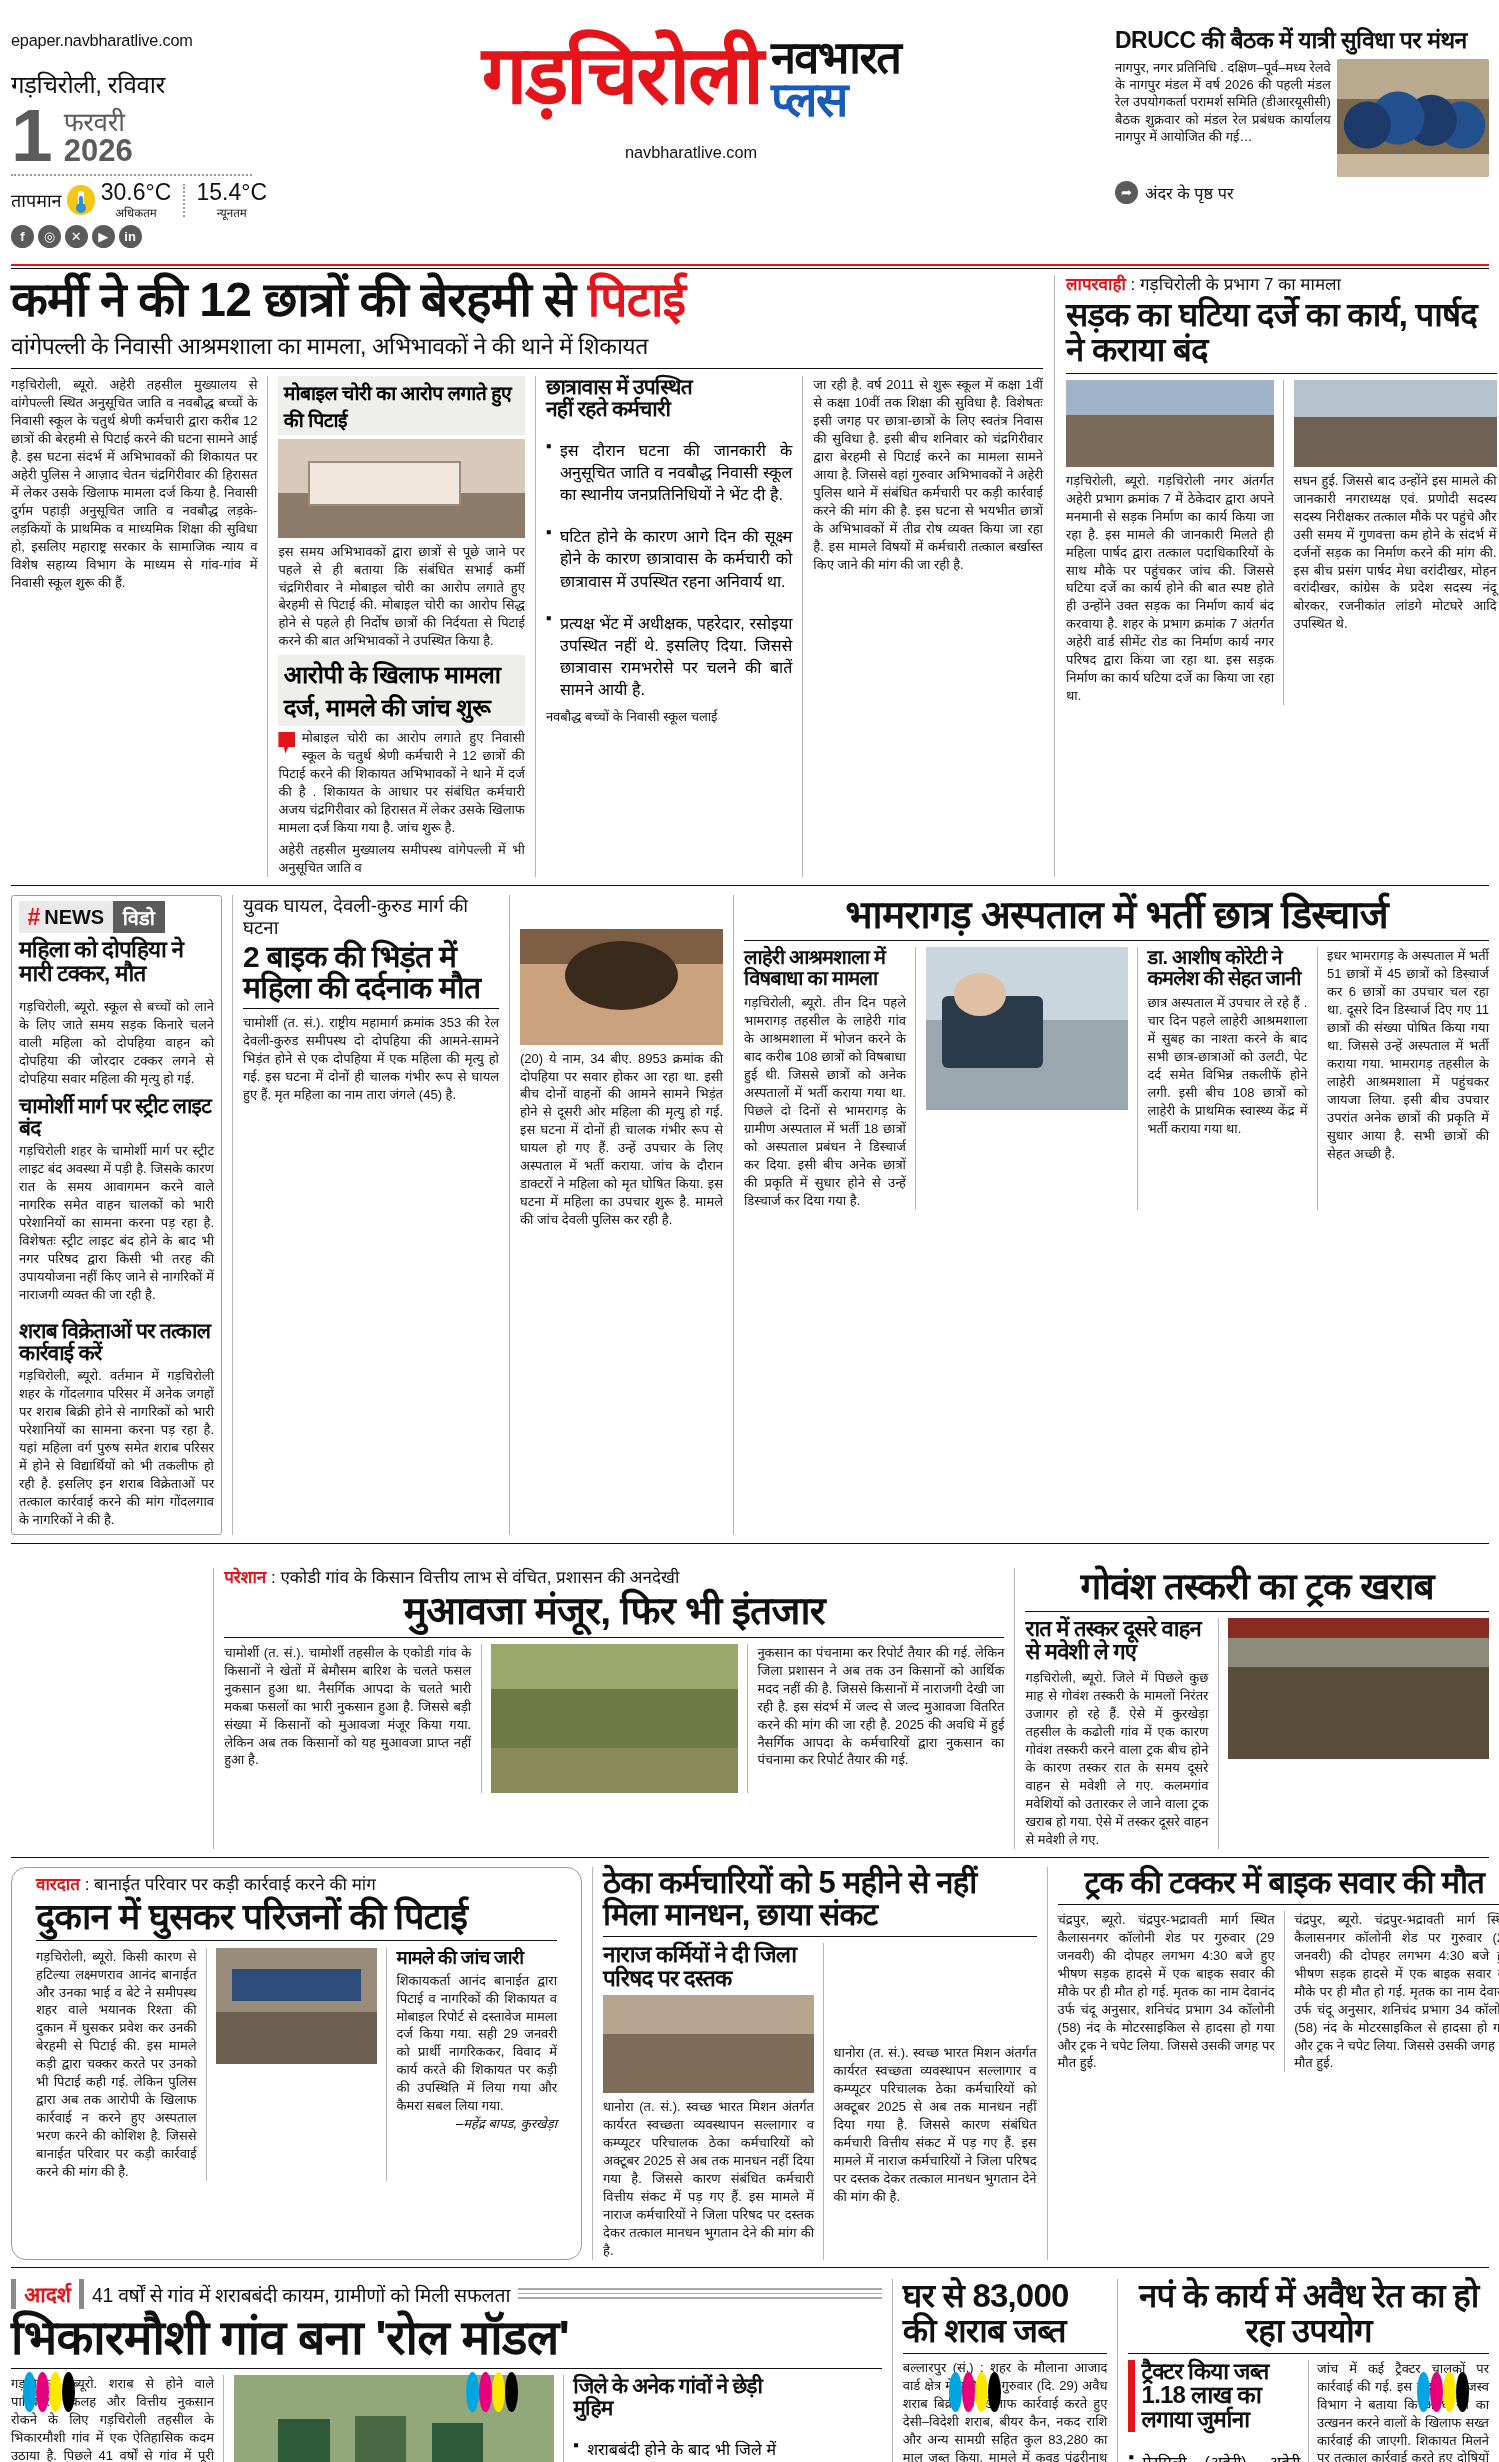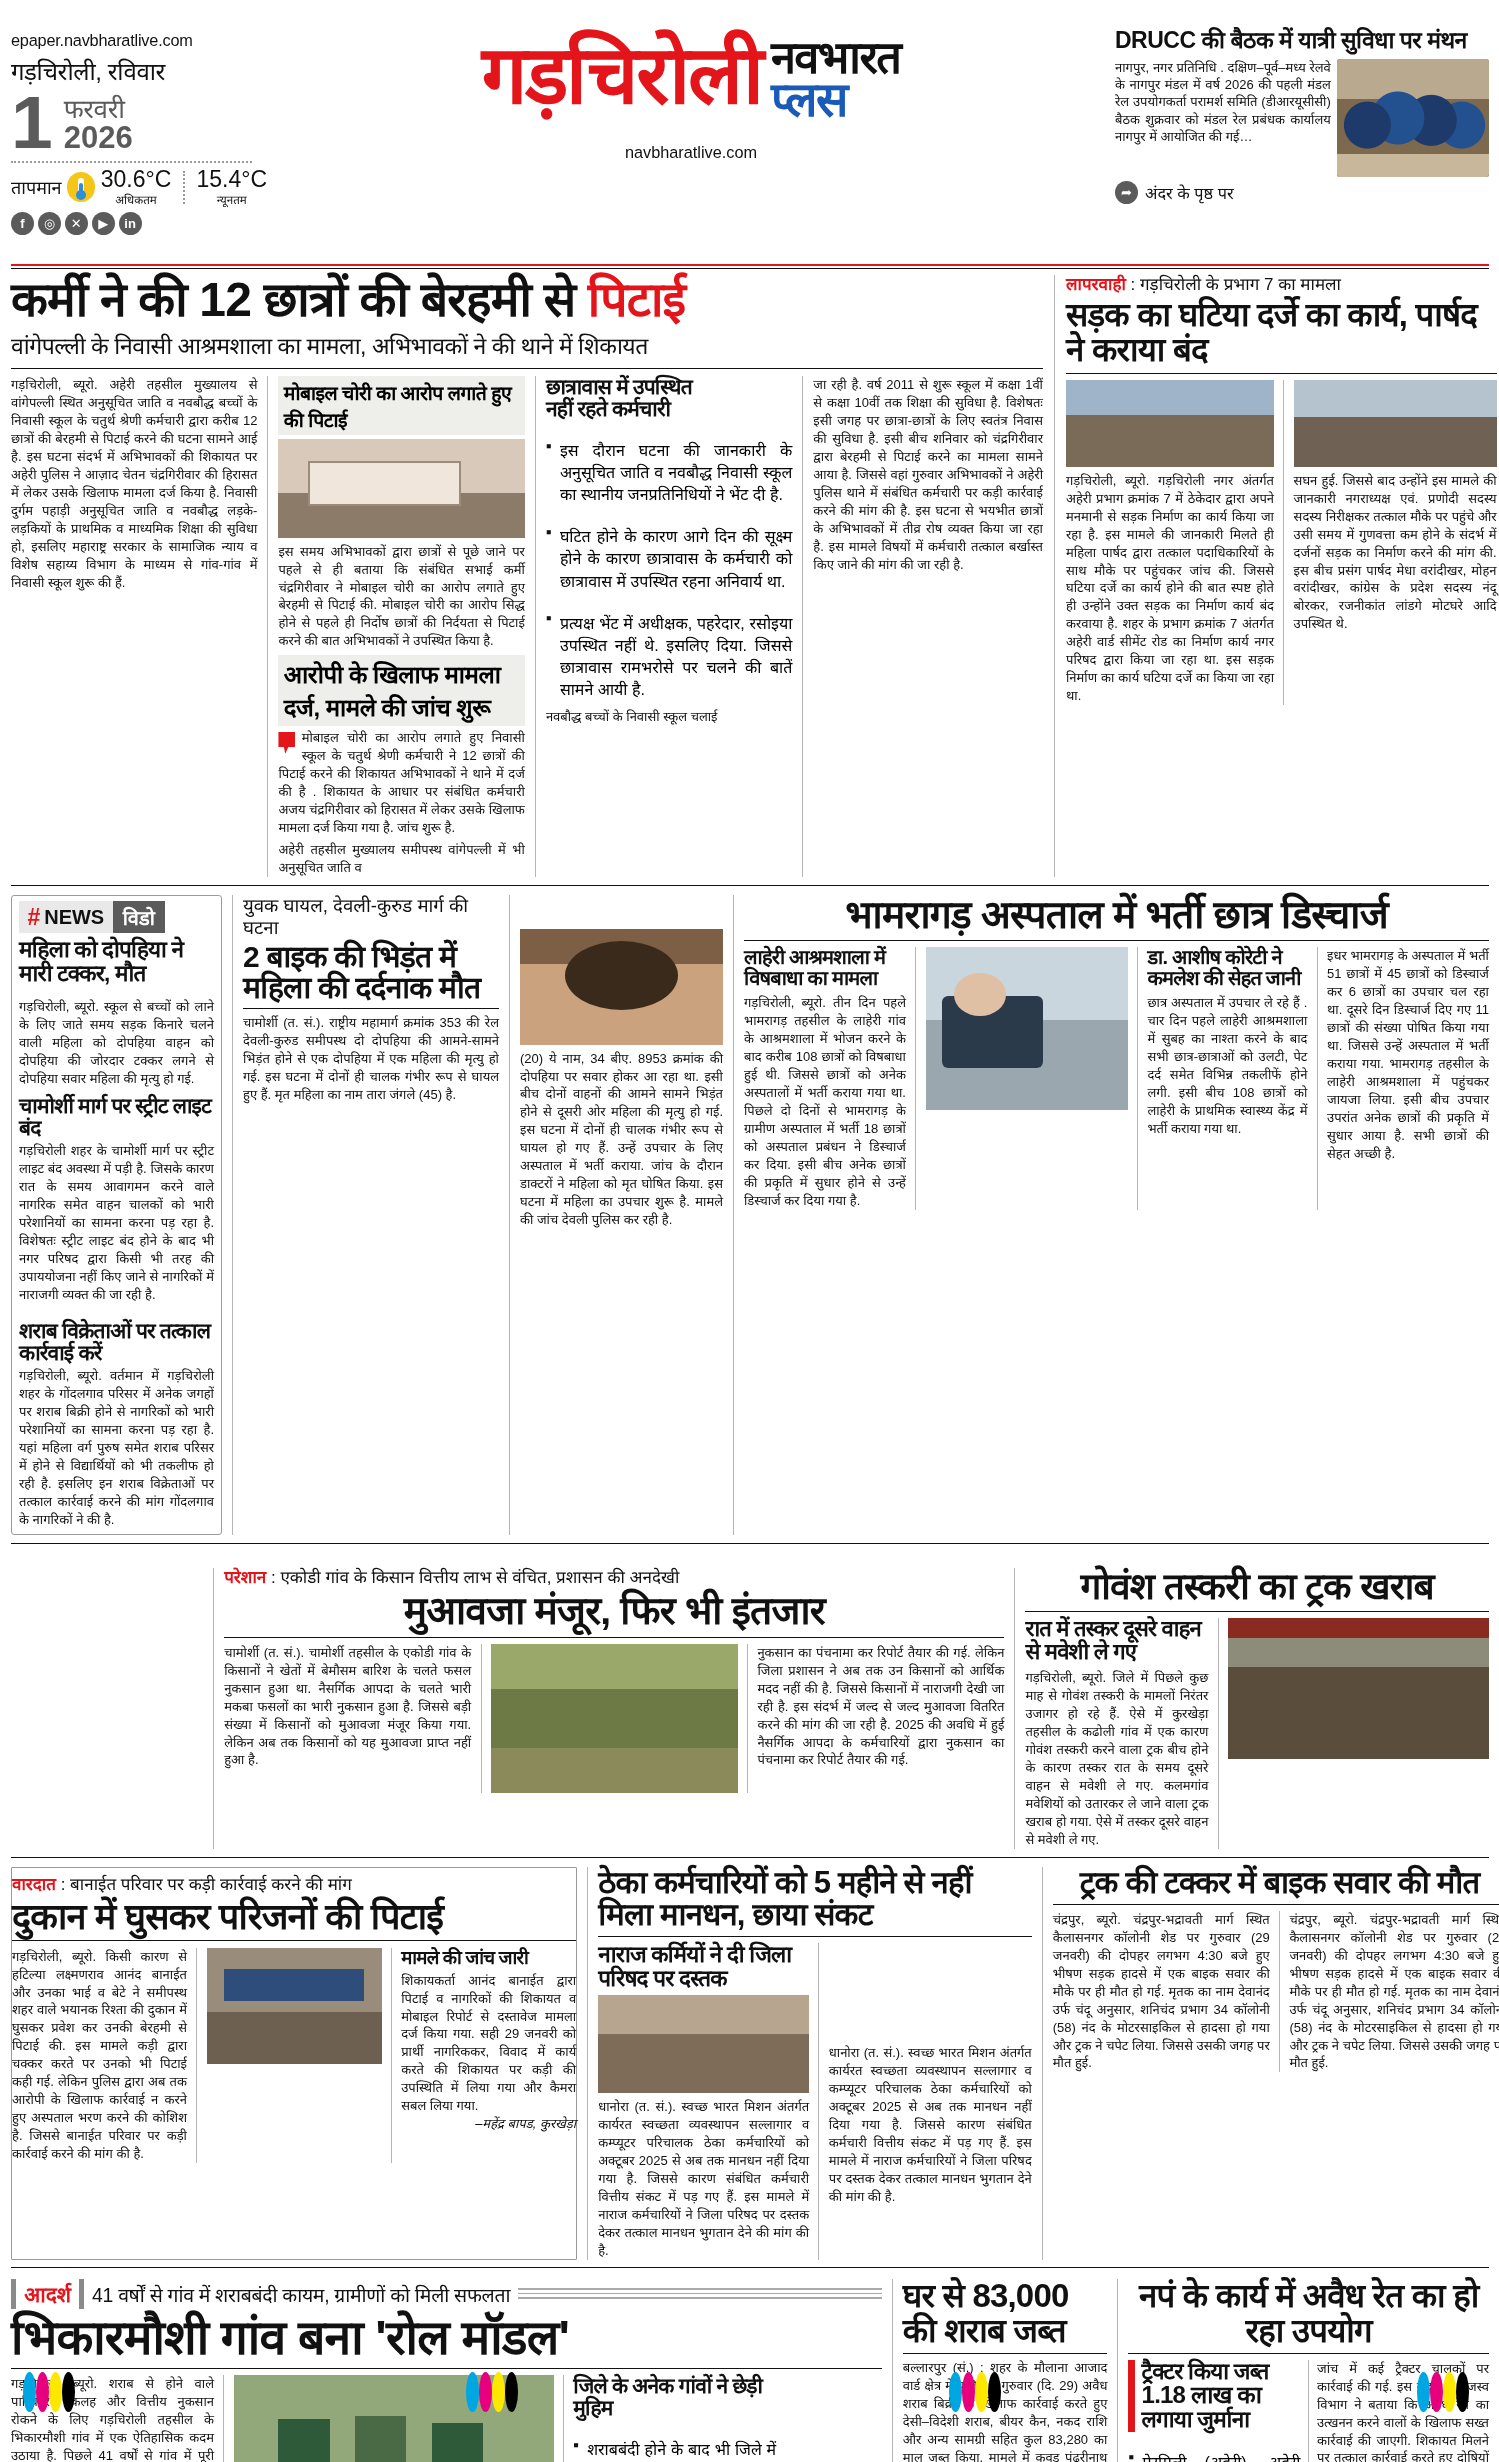--- a/index.html
+++ b/index.html
@@ -13,21 +13,21 @@
     position:relative;
     background:#fff;
     padding:14px 11px 0 11px;
     overflow:hidden;
   }
 
   
   .masthead{ display:flex; align-items:flex-start; height:247px; position:relative; }
   .mh-left{ width:256px; padding-top:17px; }
   .epaper-url{ font-size:16.3px; color:#111; letter-spacing:-0.2px; }
-  .mh-city{ font-size:24px; color:#111; margin-top:4px; letter-spacing:-0.4px;}
+  .mh-city{ font-size:24px; color:#111; margin-top:17px; letter-spacing:-0.4px;}
   .date-row{ display:flex; align-items:flex-start; margin-top:4.7px; }
   .date-big{ font-size:75px; font-weight:bold; color:#5b5b5b; line-height:.82; font-family:"Liberation Sans",sans-serif;}
   .date-my{ margin-left:11px; padding-top:4.7px;}
   .date-month{ font-size:26px; color:#5b5b5b; line-height:1; letter-spacing:-0.4px;}
   .date-year{ font-size:31px; font-weight:bold; color:#5b5b5b; line-height:1.05; font-family:"Liberation Sans",sans-serif;}
   .dotrule{ border-top:2.3px dotted #9a9a9a; margin:6.2px 4.7px 4.7px 0; width:241px;}
   .temp-row{ display:flex; align-items:center; gap:5.4px; }
   .temp-label{ font-size:18px; color:#111; }
   .thermo{ width:29.5px;height:29.5px;border-radius:50%;background:#f5c518;display:flex;align-items:center;justify-content:center;}
   .thermo span{display:block;width:5.4px;height:18.6px;background:#fff;border-radius:3.1px;position:relative;}
@@ -102,21 +102,21 @@
 
   
   .row3{ display:flex; gap:10px; margin-top:24px;}
   .r3a{ width:210px;}
   .r3b{ width:786px;}
   .r3c{ width:470px;}
   .hl-med{ font-size:39px;}
 
   
   .row4{ display:flex; gap:10px; margin-top:9.3px;}
-  .r4a{ width:571px; border:0.8px solid #999; border-radius:1px; padding:7px 0;}
+  .r4a{ width:571px; border:0.8px solid #999; border-radius:15px; padding:7px 24px;}
   .r4b{ width:435px;}
   .r4c{ width:455px;}
 
   
   .row5{ display:flex; gap:10px; margin-top:11px;}
   .r5a{ width:885px;}
   .r5b{ width:208px;}
   .r5c{ width:365px;}
   .adarsh-bar{ display:flex; align-items:center; gap:7.8px;}
   .adarsh-pipe{ width:5.4px; height:29.5px; background:#8a8a8a;}

